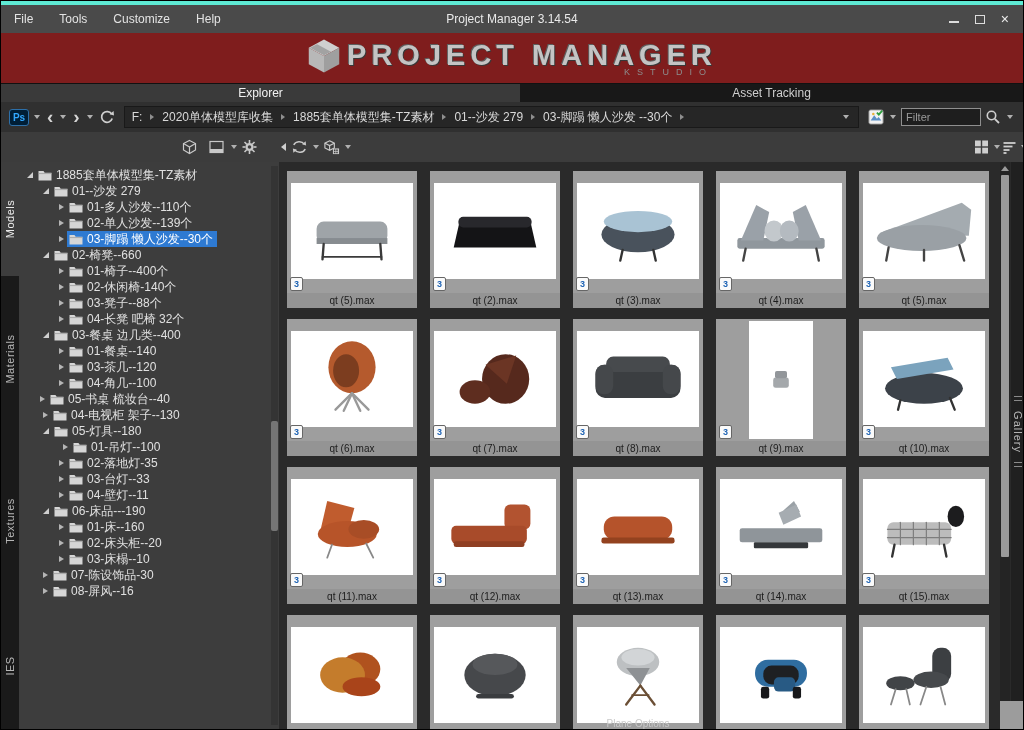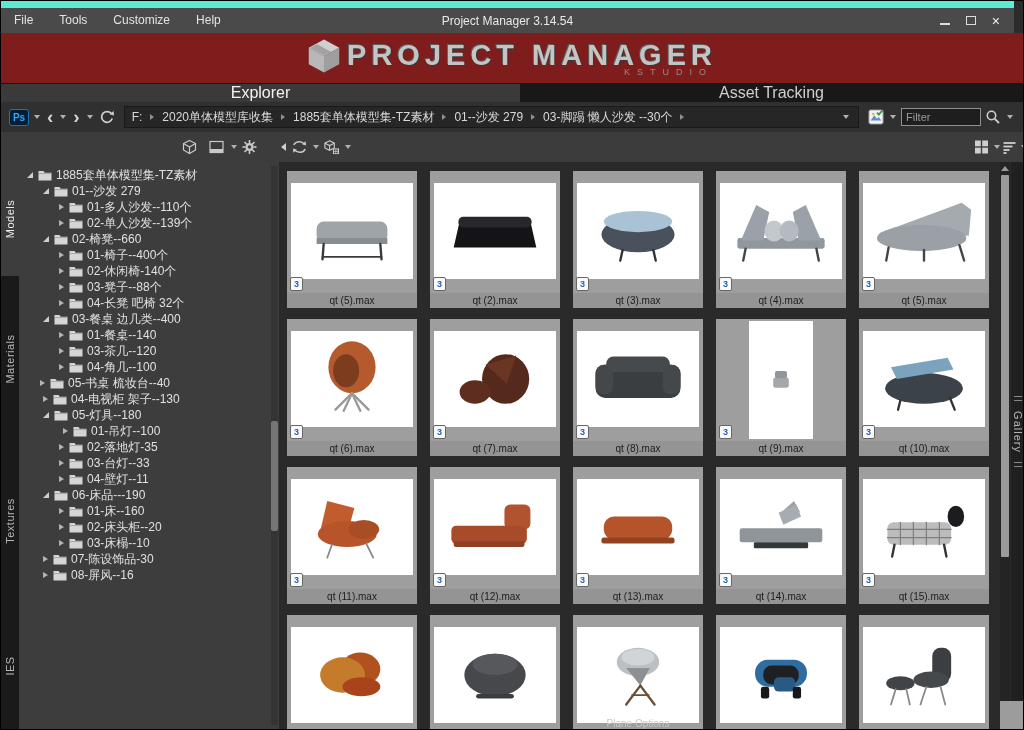--- a/index.html
+++ b/index.html
@@ -6,42 +6,42 @@
   html,body { margin:0; padding:0; background:#666; }
   .app {
     position:relative; width:1024px; height:730px; overflow:hidden;
     background:#2b2b2b; border:1px solid #000;
     font-family:"Liberation Sans","DejaVu Sans",sans-serif;
     -webkit-font-smoothing:antialiased; user-select:none;
   }
   .dotted { background-image:radial-gradient(rgba(0,0,0,.16) 1px, transparent 1px); background-size:3px 3px; }
 
   
-  .titlebar { position:absolute; left:0; top:0; right:9px; height:32px;
-    background:#4a4a4a; border-top:7px solid #5eead4; display:flex; align-items:center; }
+  .titlebar { position:absolute; left:0; top:0; right:0; height:32px;
+    background:#4a4a4a; border-top:4px solid #5eead4; display:flex; align-items:center; }
   .menus { display:flex; }
   .menu { padding:0 13px; font-size:12px; color:#e3e3e3; line-height:27px; cursor:default; }
   .wtitle { position:absolute; left:0; right:0; text-align:center; font-size:12px; color:#e9e9e9; pointer-events:none; }
   .winctl { margin-left:auto; display:flex; align-items:center; gap:16px; padding-right:14px; z-index:2; }
   .wmin { width:10px; height:2px; background:#ddd; margin-top:6px; }
   .wmax { width:10px; height:9px; border:1px solid #ddd; }
   .wclose { color:#eee; font-size:14px; line-height:10px; }
 
   
   .banner { position:absolute; left:0; top:32px; right:0; height:50px; background:#7f1d1d;
     display:flex; align-items:center; justify-content:center; }
   .logo-wrap { display:flex; align-items:center; gap:6px; }
   .logo-text-col { display:flex; flex-direction:column; }
   .logo-title { font-size:29px; font-weight:bold; letter-spacing:5px; color:#c4c4c4;
     text-shadow:1px 1px 0 #383838, -1px -1px 0 #5e5e5e; line-height:30px; }
   .logo-sub { font-size:9px; letter-spacing:7px; color:#8d8d8d; text-align:right; margin-top:-3px; padding-right:4px; }
 
   
   .tabrow { position:absolute; left:0; top:82px; right:0; height:19px; display:flex; border-top:1px solid #111; }
-  .mtab { height:100%; display:flex; align-items:center; justify-content:center; font-size:16px; cursor:default; }
+  .mtab { height:100%; display:flex; align-items:center; justify-content:center; font-size:12px; cursor:default; }
   .mtab.active { background:#3a3a3a; color:#f2f2f2; }
   .mtab.inactive { background:#181818; color:#cfcfcf; }
 
   
   .addressbar { position:absolute; left:0; top:101px; right:0; height:30px; background:#303030;
     display:flex; align-items:center; padding:0 8px; gap:3px; }
   .psbadge { width:20px; height:17px; background:#001e36; border:1px solid #2d6fa8; border-radius:3px;
     color:#31a8ff; font-size:10px; font-weight:bold; display:flex; align-items:center; justify-content:center; }
   .caret { width:0; height:0; border-left:3.5px solid transparent; border-right:3.5px solid transparent;
     border-top:4px solid #b0b0b0; display:inline-block; margin:0 2px; }
@@ -336,20 +336,32 @@
           <span class="rowbody">
             <span class="ficon">
               <svg viewBox="0 0 14 12">
                 <path d="M0.5 2 h5 l1.2 1.8 h6.8 v7.7 h-13 z" fill="#d6d6d6"></path>
                 <path d="M0.5 4.6 h13" stroke="#9a9a9a" stroke-width="0.8"></path>
               </svg>
             </span>
             <span>02-单人沙发--139个</span>
           </span>
         </div>
+        <div class="trow" style="padding-left: 40px;">
+          <span class="arr col"></span>
+          <span class="rowbody sel">
+            <span class="ficon">
+              <svg viewBox="0 0 14 12">
+                <path d="M0.5 2 h5 l1.2 1.8 h6.8 v7.7 h-13 z" fill="#d6d6d6"></path>
+                <path d="M0.5 4.6 h13" stroke="#9a9a9a" stroke-width="0.8"></path>
+              </svg>
+            </span>
+            <span>03-脚蹋 懒人沙发--30个</span>
+          </span>
+        </div>
         <div class="trow" style="padding-left: 24px;">
           <span class="arr exp"></span>
           <span class="rowbody">
             <span class="ficon">
               <svg viewBox="0 0 14 12">
                 <path d="M0.5 2 h5 l1.2 1.8 h6.8 v7.7 h-13 z" fill="#d6d6d6"></path>
                 <path d="M0.5 4.6 h13" stroke="#9a9a9a" stroke-width="0.8"></path>
               </svg>
             </span>
             <span>02-椅凳--660</span>

